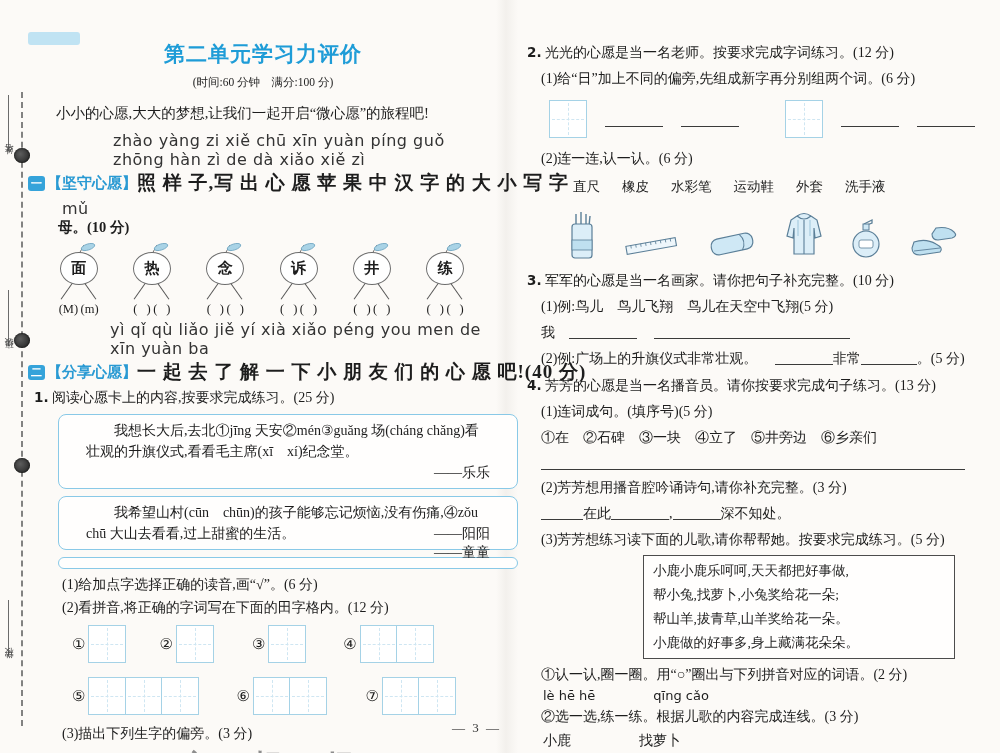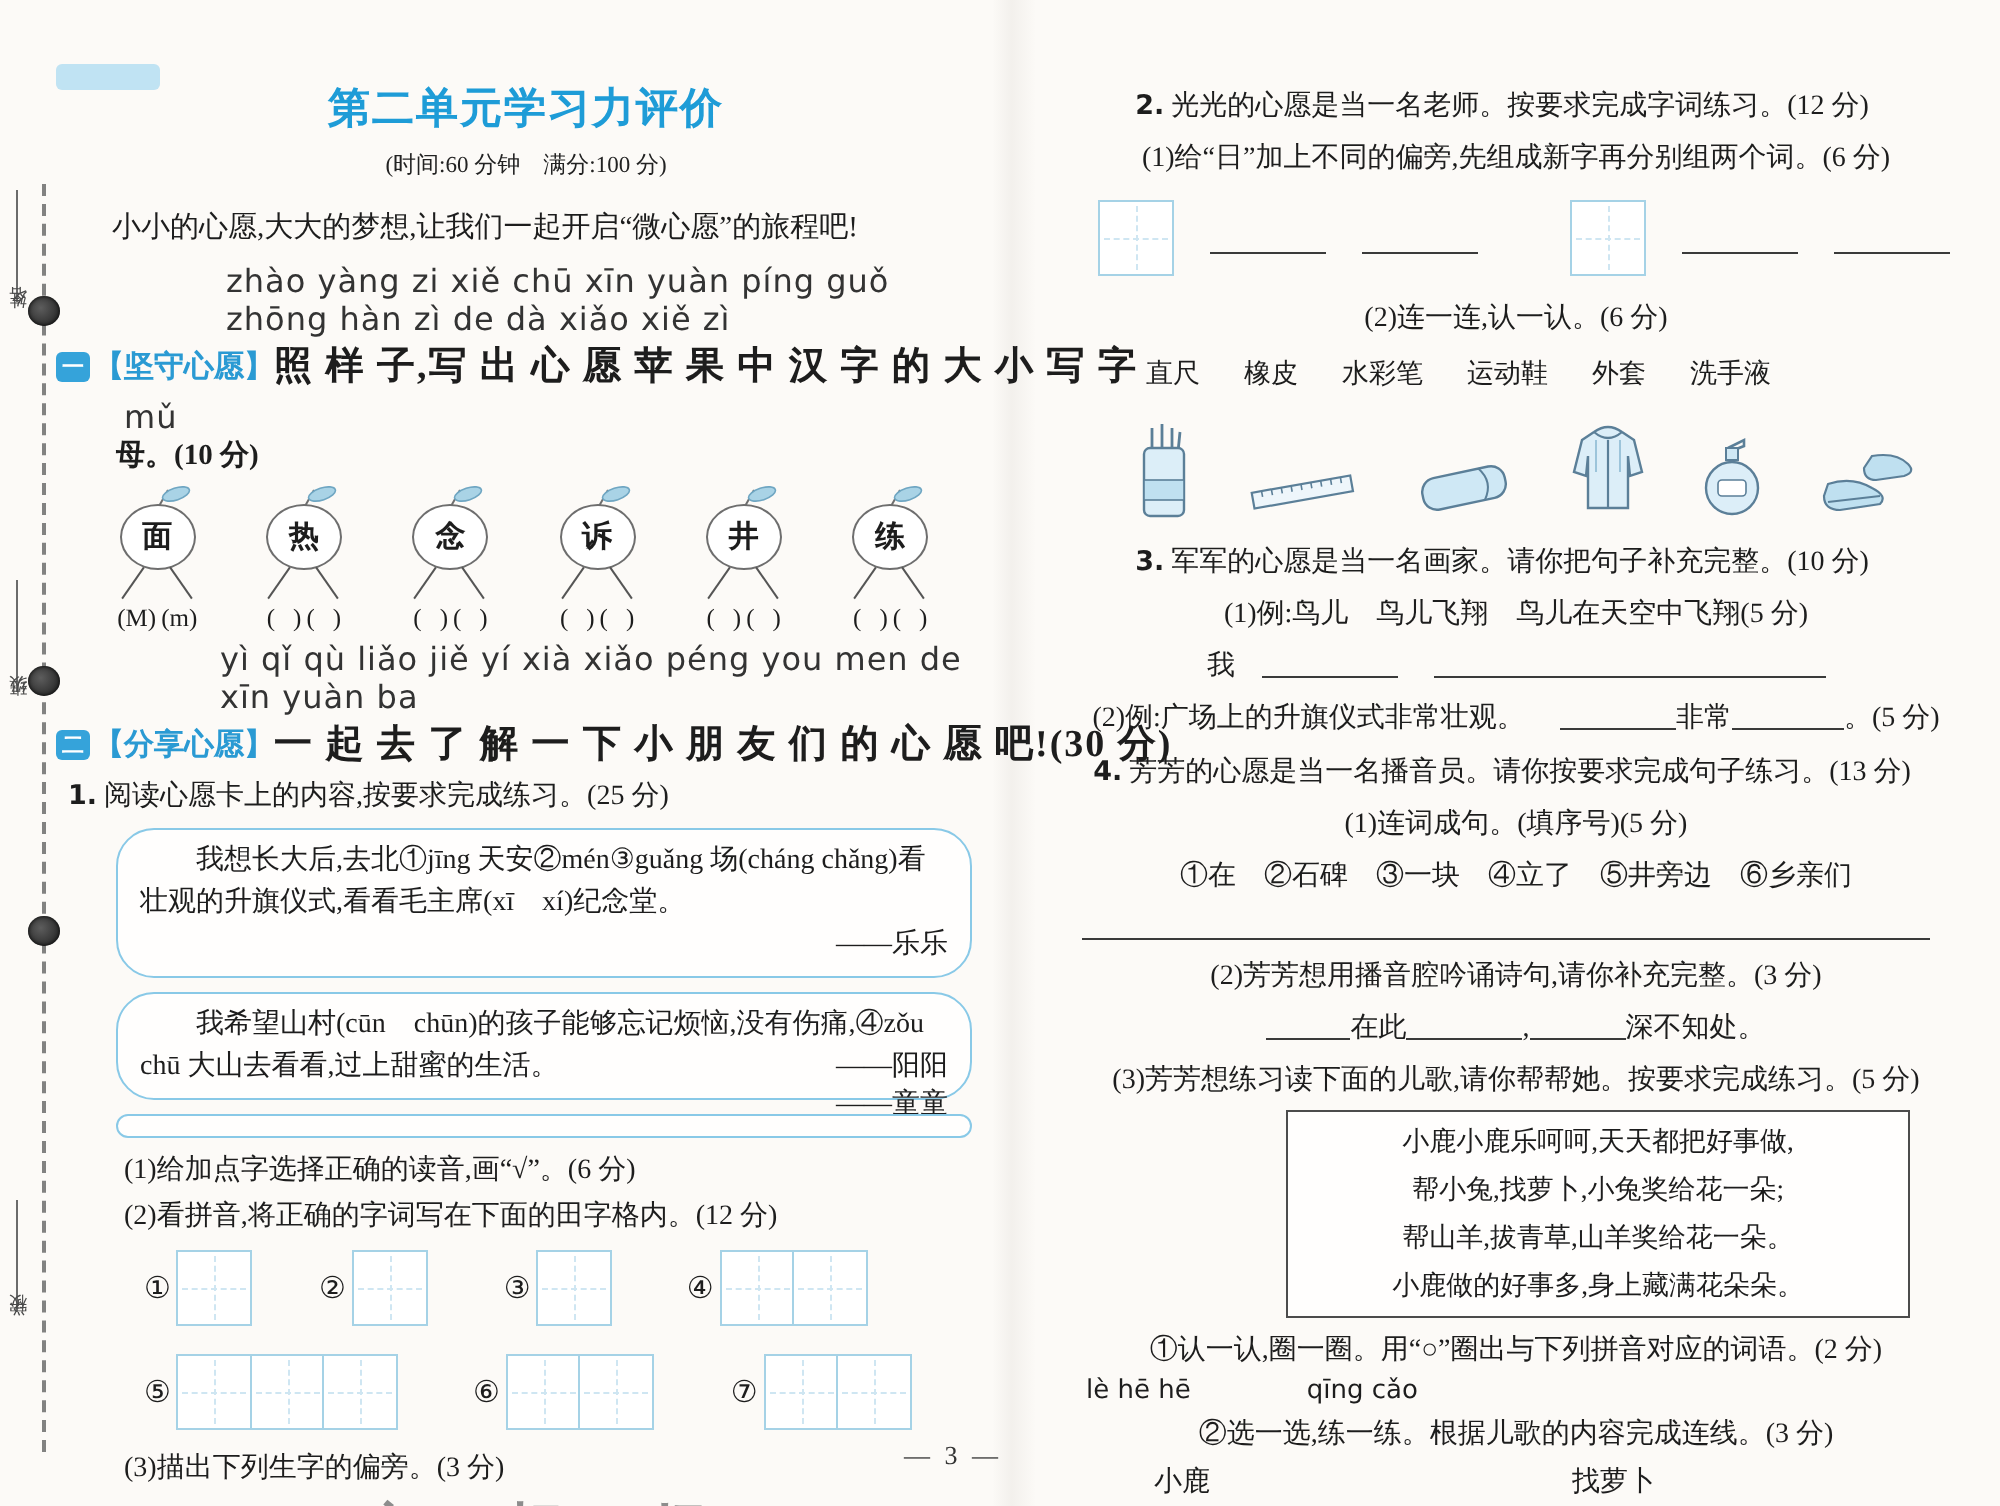--- a/index.html
+++ b/index.html
@@ -10,21 +10,21 @@
   .corner-tab{position:absolute;left:28px;top:32px;width:52px;height:13px;border-radius:3px;
         background:#b9e0f2;opacity:.9;}
   .binding{position:absolute;left:21px;top:92px;height:634px;border-left:2px dashed #5a5a5a;opacity:.75;}
   .stamp{position:absolute;left:14px;width:16px;height:15px;border-radius:50%;
         background:radial-gradient(circle at 40% 40%, #5d5d5d 0%, #2f2f2f 70%);box-shadow:inset 0 0 2px #000;}
   .margin-line{position:absolute;left:8px;width:1px;background:#6b6b6b;}
   .margin-label{position:absolute;left:3px;writing-mode:vertical-rl;transform:rotate(180deg);
         font-size:9px;color:#4a4a4a;letter-spacing:2px;font-family:"Liberation Sans","DejaVu Sans",sans-serif;}
   .page{position:absolute;top:0;}
   .page-left{left:28px;top:40px;width:470px;}
-  .page-right{left:527px;top:40px;width:448px;text-align:center;}
+  .page-right{left:527px;top:40px;width:448px;}
   h1.title{margin:0;text-align:center;font-size:21px;font-weight:700;color:#1e9cd7;letter-spacing:1px;}
   .subtitle{text-align:center;font-size:11.5px;margin-top:7px;color:#222;}
   .intro{margin:14px 0 0 28px;font-size:14.5px;}
   .pinyin{font-family:"DejaVu Sans","Liberation Sans",sans-serif;font-size:16px;color:#333;letter-spacing:.5px;}
   .s-pin{margin:8px 0 0 85px;}
   .sec-line{display:flex;align-items:center;margin-top:1px;}
   .badge{display:inline-block;min-width:17px;height:15px;line-height:15px;border-radius:3px;
         background:#35a3da;color:#fff;text-align:center;font-size:11px;font-weight:700;
         font-family:"DejaVu Sans","Liberation Sans",sans-serif;}
   .bracket{color:#2a9ad3;font-weight:700;font-size:15px;margin-left:2px;white-space:nowrap;text-align:right;}
@@ -37,22 +37,22 @@
   .apple-circle{position:absolute;left:3px;top:9px;width:36px;height:31px;border:1.2px solid #6e6e6e;
         border-radius:50%;display:flex;align-items:center;justify-content:center;
         font-size:15px;font-weight:600;background:#fff;}
   .slant{position:absolute;top:39px;width:1px;height:19px;background:#555;}
   .slant.l{left:9px;transform:rotate(35deg);}
   .slant.r{left:33px;transform:rotate(-35deg);}
   .apple-ans{font-size:12.5px;margin-top:1px;white-space:nowrap;}
   .apple-ans .a{display:inline-block;min-width:9px;}
   .q1-line{margin:4px 0 0 6px;font-size:14px;}
   .q1-line b{font-family:"DejaVu Sans","Liberation Sans",sans-serif;font-size:13.5px;}
-  .card{margin:7px 0 0 30px;width:404px;border:1.8px solid #89c9e7;border-radius:19px;
-        padding:5px 11px;font-size:14px;line-height:1.5;background:#fffefd;}
+  .card{margin:7px 0 0 30px;width:404px;border:1.8px solid #89c9e7;border-radius:8px;
+        padding:5px 27px;font-size:14px;line-height:1.5;background:#fffefd;}
   .card p{margin:0;text-indent:2em;}
   .sig{text-align:right;font-size:14px;}
   .sig.inline{margin-top:-21px;}
   .subq{margin:7px 0 0 34px;font-size:14px;}
   .grid-row{display:flex;align-items:center;}
   .gnum{font-size:15px;margin-right:3px;}
   .tian{width:36px;height:36px;border:1.5px solid #a5d2e6;background:#fff;position:relative;
         display:inline-block;vertical-align:middle;}
   .tian::before{content:"";position:absolute;top:50%;left:2px;right:2px;border-top:1px dashed #cfe6f2;}
   .tian::after{content:"";position:absolute;left:50%;top:2px;bottom:2px;border-left:1px dashed #cfe6f2;}
@@ -178,21 +178,21 @@
           <span class="slant r"></span>
         </div>
         <div class="apple-ans">(<span class="a"></span>) (<span class="a"></span>)</div>
       </div>
     </div>
 
     <div class="pinyin" style="margin:3px 0 0 82px;">yì  qǐ  qù liǎo jiě  yí  xià xiǎo péng you men de  xīn yuàn ba</div>
     <div class="sec-line">
       <span class="badge">二</span>
       <span class="bracket">【分享心愿】</span>
-      <span class="sec-bold">一 起 去 了 解 一 下 小 朋 友 们 的 心 愿 吧!(30 分)</span>
+      <span class="sec-bold">一 起 去 了 解 一 下 小 朋 友 们 的 心 愿 吧!(40 分)</span>
     </div>
 
     <div class="q1-line">
       <b>1.</b>
       <span>阅读心愿卡上的内容,按要求完成练习。(25 分)</span>
     </div>
 
     <div class="card">
       <p>我想长大后,去北①jīng 天安②mén③guǎng 场(cháng chǎng)看壮观的升旗仪式,看看毛主席(xī　xí)纪念堂。</p>
       <div class="sig">——乐乐</div>

